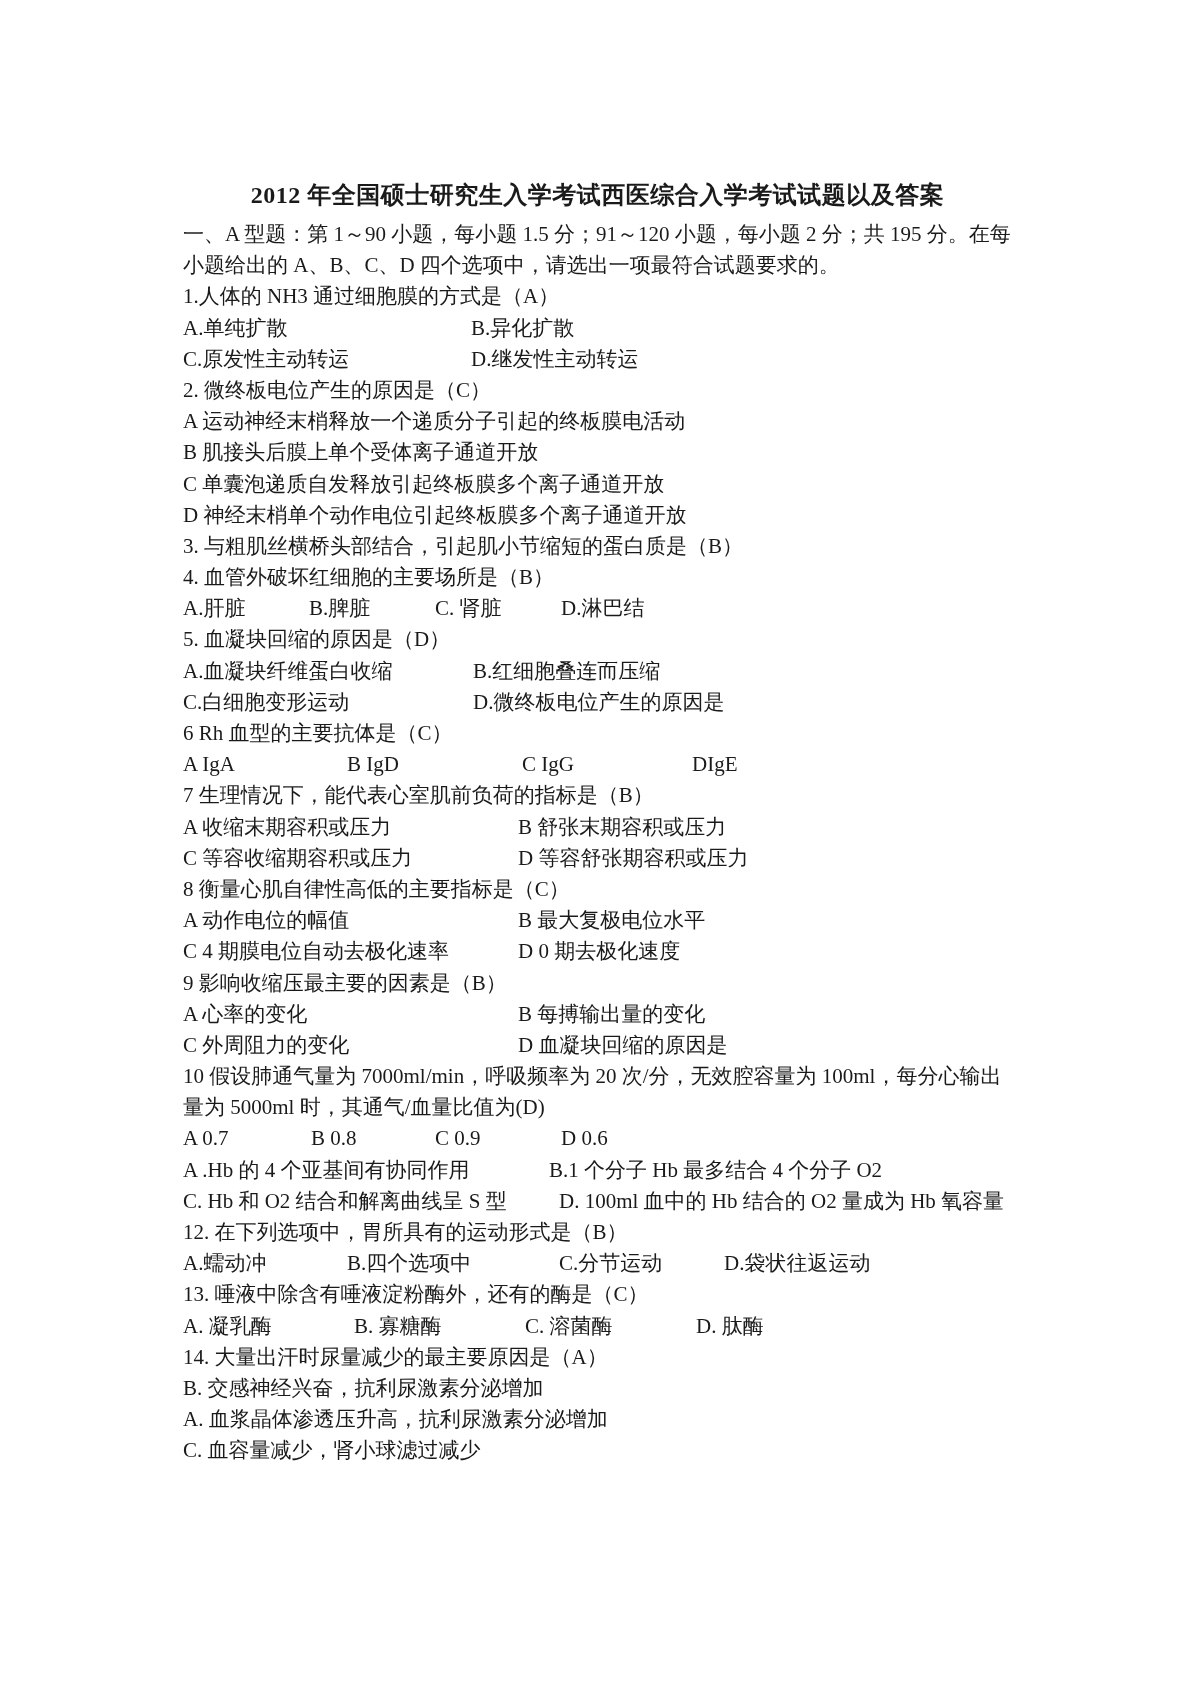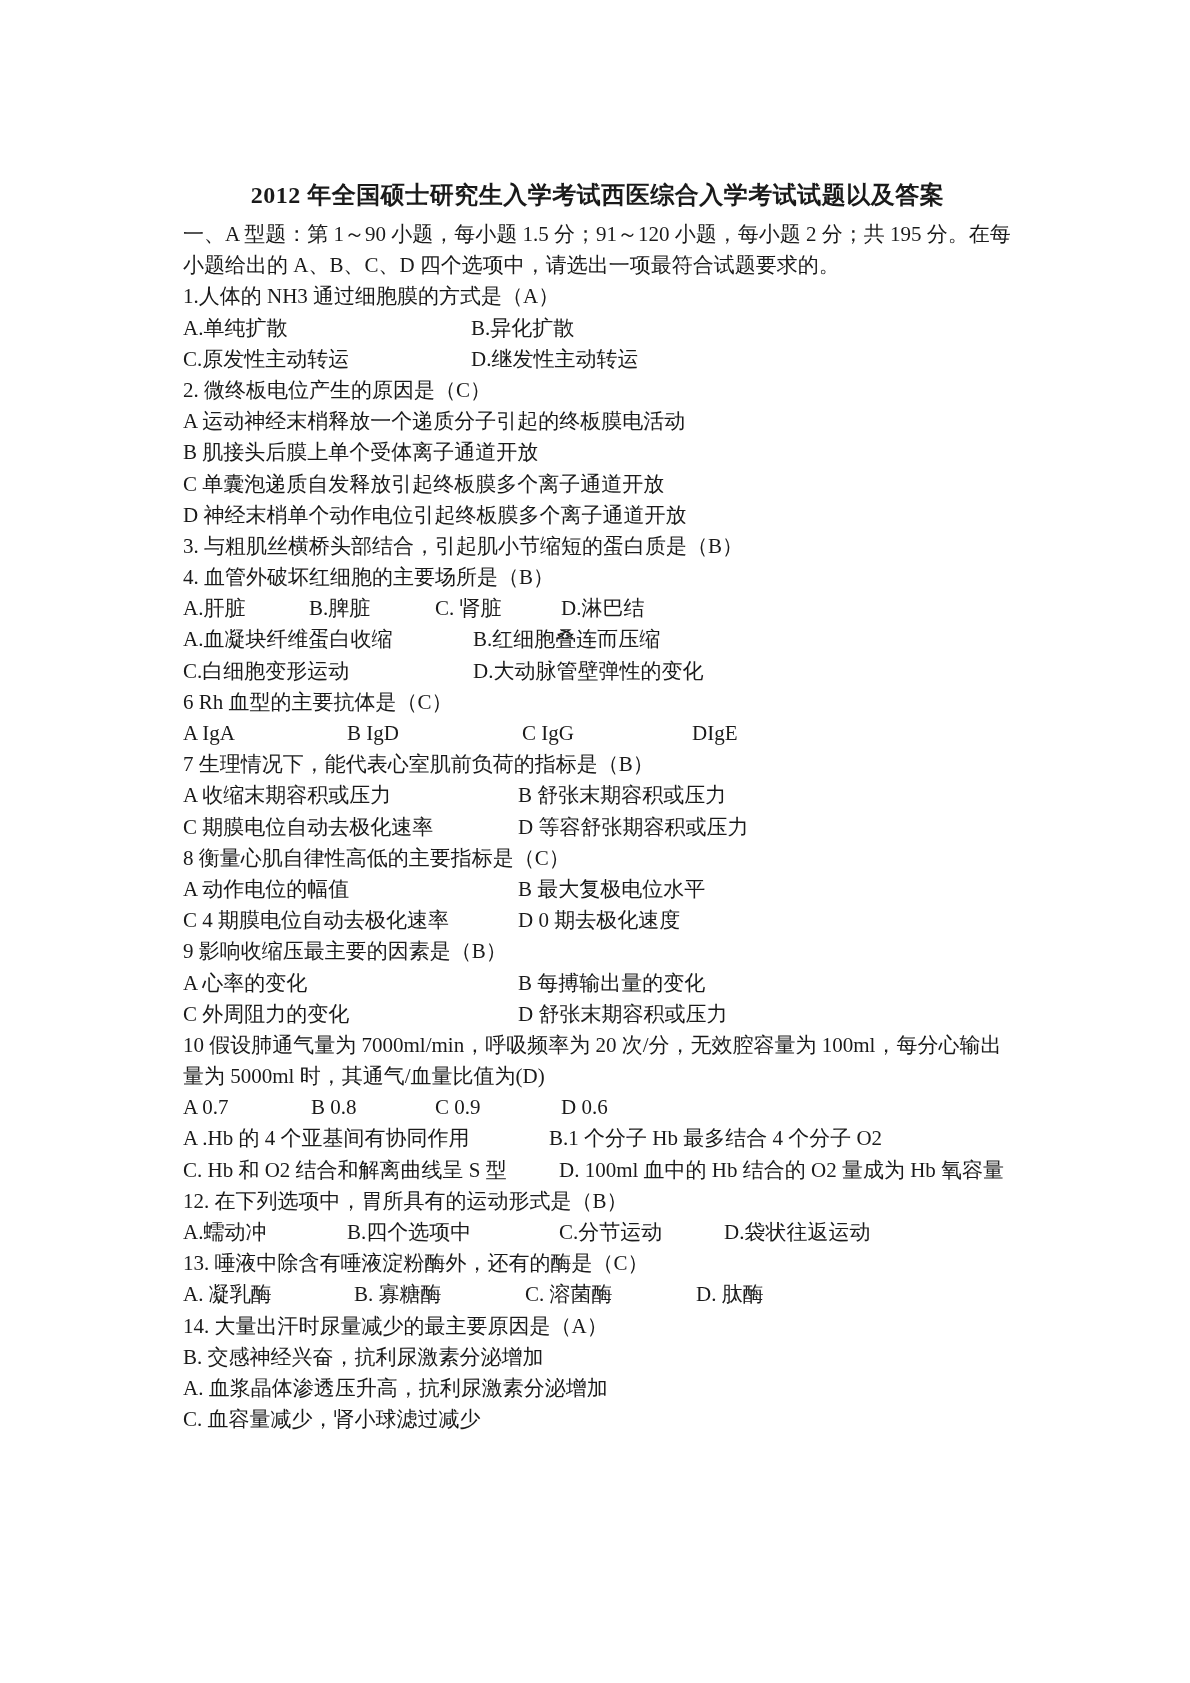--- a/index.html
+++ b/index.html
@@ -88,47 +88,50 @@
         <span class="seg" style="left:0">4. 血管外破坏红细胞的主要场所是（B）</span>
       </div>
     <div class="ln">
         <span class="seg" style="left:0">A.肝脏</span>
         <span class="seg" style="left:126px">B.脾脏</span>
         <span class="seg" style="left:252px">C. 肾脏</span>
         <span class="seg" style="left:378px">D.淋巴结</span>
       </div>
 
     <div class="ln">
+        <span class="seg" style="left:0">5. 血凝块回缩的原因是（D）</span>
+      </div>
+    <div class="ln">
         <span class="seg" style="left:0">A.血凝块纤维蛋白收缩</span>
         <span class="seg" style="left:290px">B.红细胞叠连而压缩</span>
       </div>
     <div class="ln">
         <span class="seg" style="left:0">C.白细胞变形运动</span>
-        <span class="seg" style="left:290px">D.大动脉管壁弹性的变化</span>
+        <span class="seg" style="left:290px">D.微终板电位产生的原因是</span>
       </div>
 
     <div class="ln">
         <span class="seg" style="left:0">6 Rh 血型的主要抗体是（C）</span>
       </div>
     <div class="ln">
         <span class="seg" style="left:0">A IgA</span>
         <span class="seg" style="left:164px">B IgD</span>
         <span class="seg" style="left:339px">C IgG</span>
         <span class="seg" style="left:509px">DIgE</span>
       </div>
 
     <div class="ln">
         <span class="seg" style="left:0">7 生理情况下，能代表心室肌前负荷的指标是（B）</span>
       </div>
     <div class="ln">
         <span class="seg" style="left:0">A 收缩末期容积或压力</span>
         <span class="seg" style="left:335px">B 舒张末期容积或压力</span>
       </div>
     <div class="ln">
-        <span class="seg" style="left:0">C 期膜电位自动去极化速率</span>
+        <span class="seg" style="left:0">C 等容收缩期容积或压力</span>
         <span class="seg" style="left:335px">D 等容舒张期容积或压力</span>
       </div>
 
     <div class="ln">
         <span class="seg" style="left:0">8 衡量心肌自律性高低的主要指标是（C）</span>
       </div>
     <div class="ln">
         <span class="seg" style="left:0">A 动作电位的幅值</span>
         <span class="seg" style="left:335px">B 最大复极电位水平</span>
       </div>
@@ -139,21 +142,21 @@
 
     <div class="ln">
         <span class="seg" style="left:0">9 影响收缩压最主要的因素是（B）</span>
       </div>
     <div class="ln">
         <span class="seg" style="left:0">A 心率的变化</span>
         <span class="seg" style="left:335px">B 每搏输出量的变化</span>
       </div>
     <div class="ln">
         <span class="seg" style="left:0">C 外周阻力的变化</span>
-        <span class="seg" style="left:335px">D 舒张末期容积或压力</span>
+        <span class="seg" style="left:335px">D 血凝块回缩的原因是</span>
       </div>
 
     <div class="ln">
         <span class="seg" style="left:0">10 假设肺通气量为 7000ml/min，呼吸频率为 20 次/分，无效腔容量为 100ml，每分心输出</span>
       </div>
     <div class="ln">
         <span class="seg" style="left:0">量为 5000ml 时，其通气/血量比值为(D)</span>
       </div>
     <div class="ln">
         <span class="seg" style="left:0">A 0.7</span>

